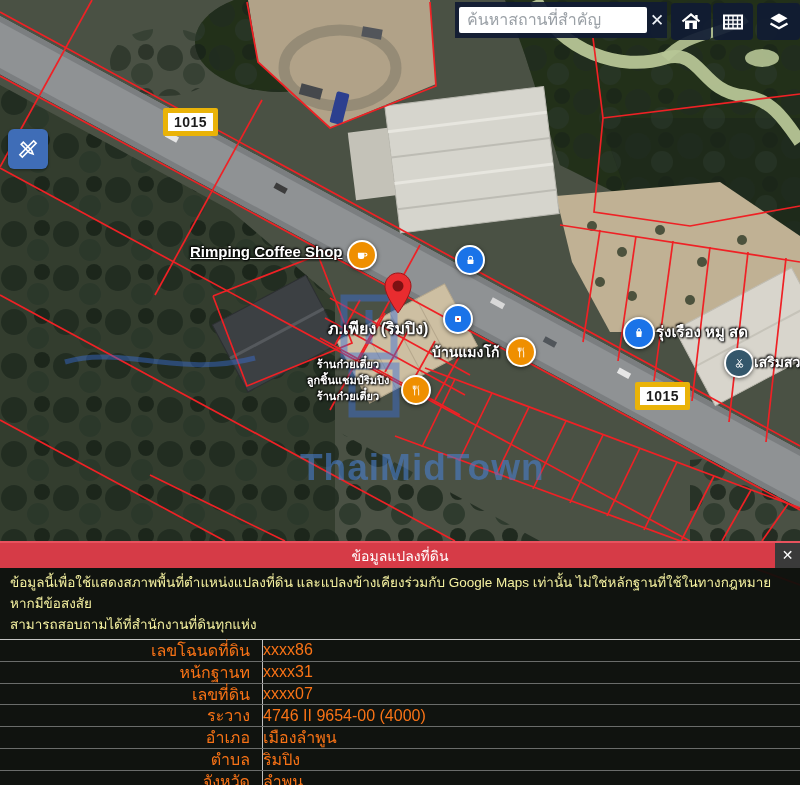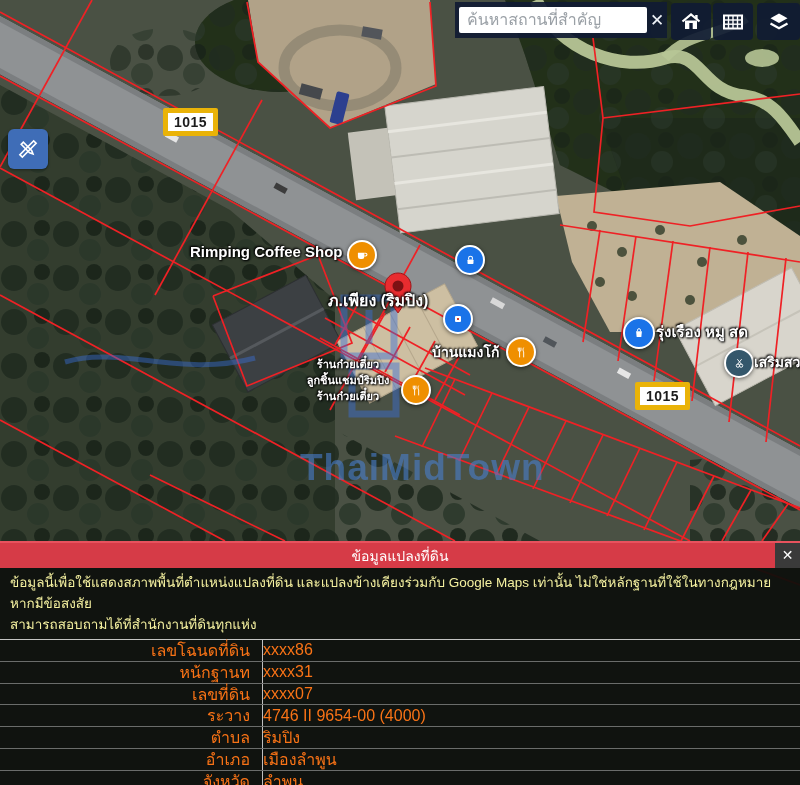--- a/index.html
+++ b/index.html
@@ -253,22 +253,22 @@
       <circle cx="15" cy="16" r="3" stroke="#fff" stroke-width="1.7" fill="none"></circle>
       <path d="M8 14L16 4 M16 14L8 4" stroke="#fff" stroke-width="1.7"></path>
     </svg>
   </div>
 
   <svg class="marker" viewBox="0 0 30 42">
     <path d="M15 1C7.8 1 2 6.8 2 14c0 9.6 13 27 13 27s13-17.4 13-27C28 6.8 22.2 1 15 1z" fill="#e82c2f" stroke="#9e1418" stroke-width="1"></path>
     <circle cx="15" cy="14" r="5.5" fill="#7e1113"></circle>
   </svg>
 
-  <div class="maplabel" style="left:190px;top:243px;font-size:15px;">Rimping Coffee Shop</div>
-  <div class="maplabel" style="left:328px;top:288px;font-size:16px;">ภ.เพียง (ริมปิง)</div>
+  <div class="maplabel" style="left:190px;top:243px;font-size:15px;text-decoration:underline;">Rimping Coffee Shop</div>
+  <div class="maplabel" style="left:328px;top:316px;font-size:16px;">ภ.เพียง (ริมปิง)</div>
   <div class="maplabel" style="left:432px;top:341px;font-size:14px;">บ้านแมงโก้</div>
   <div class="maplabel" style="left:292px;top:357px;width:112px;font-size:11px;text-align:center;line-height:1.45;">
     <div>ร้านก๋วยเตี๋ยว</div>
     <div>ลูกชิ้นแชมป์ริมปิง</div>
     <div>ร้านก๋วยเตี๋ยว</div>
   </div>
   <div class="maplabel" style="left:656px;top:320px;font-size:15px;">รุ่งเรือง หมู สด</div>
   <div class="maplabel" style="left:754px;top:351px;font-size:14px;">เสริมสวย</div>
 
   <div class="searchwrap">
@@ -331,28 +331,28 @@
         </div>
         <div class="prow">
           <div class="pcell-label">เลขที่ดิน</div>
           <div class="pcell-value">xxxx07</div>
         </div>
         <div class="prow">
           <div class="pcell-label">ระวาง</div>
           <div class="pcell-value">4746 II 9654-00 (4000)</div>
         </div>
         <div class="prow">
+          <div class="pcell-label">อำเภอ</div>
+          <div class="pcell-value">เมืองลำพูน</div>
+        </div>
+        <div class="prow">
           <div class="pcell-label">ตำบล</div>
           <div class="pcell-value">ริมปิง</div>
         </div>
         <div class="prow">
-          <div class="pcell-label">อำเภอ</div>
-          <div class="pcell-value">เมืองลำพูน</div>
-        </div>
-        <div class="prow">
           <div class="pcell-label">จังหวัด</div>
           <div class="pcell-value">ลำพูน</div>
         </div>
 
       </div>
     </div>
   </div>
 
 </div>
 

